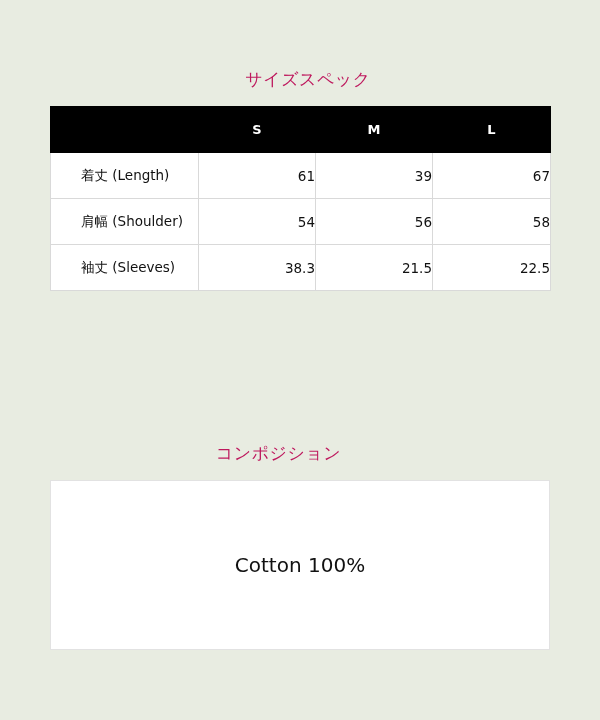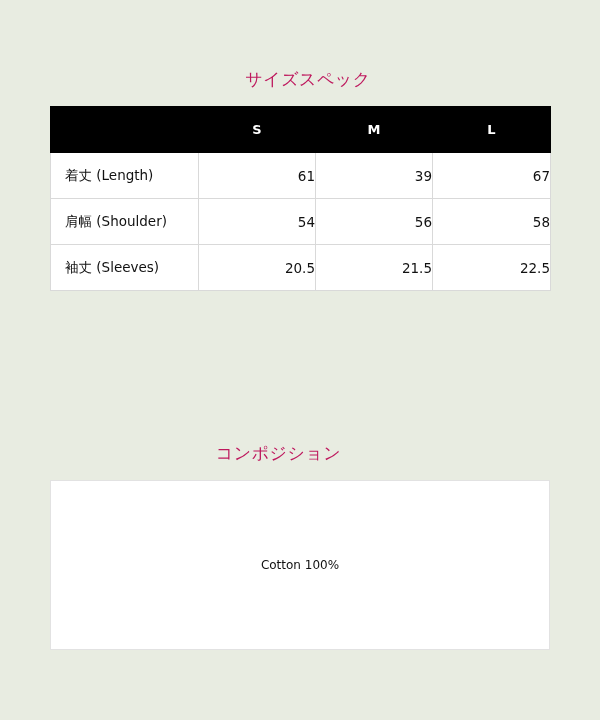--- a/index.html
+++ b/index.html
@@ -60,21 +60,21 @@
     border: 1px solid #000000;
     font-weight: bold;
     font-size: 13px;
     text-align: center;
   }
   table.spec thead th.corner {
     text-align: left;
   }
   table.spec tbody th {
     text-align: left;
-    padding-left: 14px;
+    padding-left: 30px;
     color: #111111;
     font-size: 13.5px;
     background: #ffffff;
   }
   table.spec tbody td {
     text-align: right;
     color: #111111;
     background: #ffffff;
   }
   col.c0 { width: 148px; }
@@ -96,21 +96,21 @@
     width: 500px;
     height: 170px;
     box-sizing: border-box;
     background: #ffffff;
     border: 1px solid #e2e2e2;
     display: flex;
     align-items: center;
     justify-content: center;
   }
   .comp-text {
-    font-size: 12px;
+    font-size: 20px;
     color: #111111;
   }
 </style>
 </head>
 <body>
 
 <div class="page">
 
   <div class="section-title" id="size-title">サイズスペック</div>
 
@@ -137,21 +137,21 @@
         <td>67</td>
       </tr>
       <tr>
         <th>肩幅 (Shoulder)</th>
         <td>54</td>
         <td>56</td>
         <td>58</td>
       </tr>
       <tr>
         <th>袖丈 (Sleeves)</th>
-        <td>20.5</td>
+        <td>38.3</td>
         <td>21.5</td>
         <td>22.5</td>
       </tr>
     </tbody>
   </table>
 
   <div class="section-title" id="comp-title">コンポジション</div>
 
   <div class="comp-box">
     <span class="comp-text">Cotton 100%</span>

